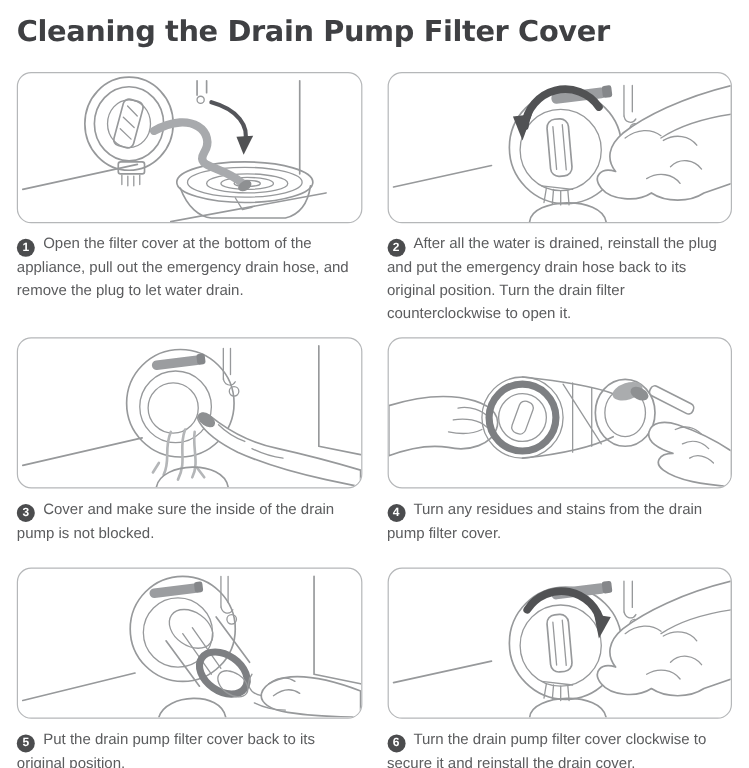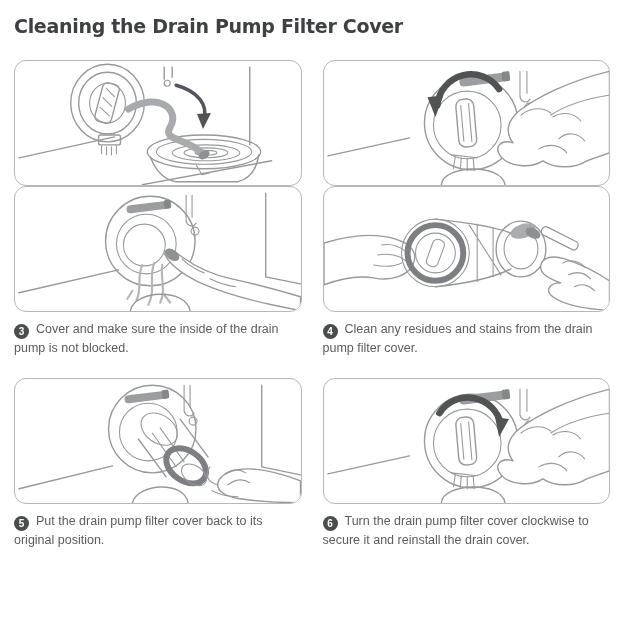--- a/index.html
+++ b/index.html
@@ -1,18 +1,18 @@
 <!DOCTYPE html>
 <html><head>
 <meta charset="utf-8">
 <style>
   html,body{margin:0;padding:0;background:#fff;}
   body{width:624px;height:640px;overflow:hidden;font-family:"Liberation Sans",sans-serif;-webkit-font-smoothing:antialiased;}
   .page{padding:0 14px;}
-  .page-title{margin:14px 0 0 0;font-size:19px;line-height:24px;font-weight:700;color:#3f4043;letter-spacing:-0.3px;font-family:"DejaVu Sans","Liberation Sans",sans-serif;}
+  .page-title{margin:14px 0 0 0;font-size:24px;line-height:24px;font-weight:700;color:#3f4043;letter-spacing:-0.3px;font-family:"DejaVu Sans","Liberation Sans",sans-serif;}
   .grid{display:grid;grid-template-columns:1fr 1fr;column-gap:21px;margin-top:22px;}
   .panel{height:124px;border:1px solid #b5b7b9;border-radius:12px;overflow:hidden;background:#fff;margin:0;}
   .panel svg{display:block;width:100%;height:100%;}
   .caption{margin:8px 0 0 0;font-size:12.5px;line-height:19px;color:#5b5c5e;}
   .cell.r1 .caption{min-height:87px;}
   .cell.r2 .caption{min-height:58px;}
   .badge{display:inline-flex;justify-content:center;align-items:center;width:15px;height:15px;border-radius:50%;background:#4b4c4e;color:#fff;font-size:10px;font-weight:700;vertical-align:-2px;margin-right:7px;}
   
   .art *{fill:none;stroke:#97999b;stroke-width:1.4;stroke-linecap:round;stroke-linejoin:round;}
   .art .thin{stroke-width:1.1;}
@@ -69,20 +69,21 @@
           <g>
             <path class="hose" d="M114 48 C146 30 166 50 156 66 C148 80 170 76 188 92"></path>
             <ellipse cx="190" cy="94" rx="6" ry="4" class="darkfill" transform="rotate(-30 190 94)"></ellipse>
           </g>
           <g>
             <path class="arrow3" d="M162 24 C184 30 194 44 190 58"></path>
             <polygon class="head" points="183,53 197,52 189,68"></polygon>
           </g>
         </svg>
       </figure>
+      <p class="caption"><span class="badge">1</span><span>Open the filter  cover at the bottom of the appliance, pull out the emergency drain hose, and remove the plug to let water drain.</span></p>
     </div>
 
     <div class="cell r1">
       <figure class="panel">
         <svg class="art" viewBox="0 0 287 124" aria-hidden="true">
           <path d="M4 95 L86 77"></path>
           <g>
             <circle cx="148" cy="62" r="47"></circle>
             <circle cx="144" cy="64" r="34" class="thin"></circle>
             <path d="M197 10 V36 M204 10 V32 M197 34 c0 7 7 9 10 4" class="thin"></path>
@@ -101,20 +102,21 @@
             <path class="arrow" d="M176 28 A34 34 0 0 0 114 44"></path>
             <polygon class="head" points="104,36 120,34 112,56"></polygon>
           </g>
           <g>
             <path class="white" d="M287 10 C246 20 214 36 196 50 C184 60 182 72 190 82 C178 78 170 86 178 96 C186 106 208 108 220 100 C232 108 252 108 264 100 L287 92 Z"></path>
             <path d="M198 54 C208 46 220 46 228 52 M230 56 C240 50 252 52 258 60 M236 78 C244 70 256 72 262 80 M216 88 C226 82 238 84 244 92 M287 34 C260 38 240 46 228 54" class="thin"></path>
           </g>
           <path d="M118 124 C120 104 178 102 182 124"></path>
         </svg>
       </figure>
+      <p class="caption"><span class="badge">2</span><span>After all the water is drained, reinstall the plug and put the emergency drain hose back to its original position. Turn the drain filter counterclockwise to open it.</span></p>
     </div>
 
     <div class="cell r2">
       <figure class="panel">
         <svg class="art" viewBox="0 0 287 124" aria-hidden="true">
           <path d="M4 106 L104 83 M252 6 V90 M252 90 L287 97"></path>
           <g>
             <circle cx="136" cy="54" r="45"></circle>
             <circle cx="132" cy="57" r="30" class="thin"></circle>
             <circle cx="130" cy="58" r="21" class="thin"></circle>
@@ -165,21 +167,21 @@
           <g>
             <ellipse cx="210" cy="46" rx="8" ry="5" class="darkfill" transform="rotate(27 210 46)"></ellipse>
             <rect x="214" y="46" width="40" height="9" rx="4" class="white" transform="rotate(27 234 57)"></rect>
           </g>
           <g>
             <path class="white" d="M287 124 V94 C272 84 254 76 242 72 C230 68 220 70 218 78 C216 86 226 92 238 96 C226 96 222 104 230 110 C242 119 264 122 287 124 Z"></path>
             <path d="M240 76 C248 72 256 74 262 80 M246 88 C254 84 262 86 268 92 M252 100 C258 96 266 98 272 104" class="thin"></path>
           </g>
         </svg>
       </figure>
-      <p class="caption"><span class="badge">4</span><span>Clean any residues and stains from the drain pump filter cover.</span></p>
+      <p class="caption"><span class="badge">4</span><span>Turn any residues and stains from the drain pump filter cover.</span></p>
     </div>
 
     <div class="cell r3">
       <figure class="panel">
         <svg class="art" viewBox="0 0 287 124" aria-hidden="true">
           <path d="M4 110 L98 87 M248 6 V88 M248 88 L287 96"></path>
           <g>
             <circle cx="138" cy="50" r="44"></circle>
             <circle cx="134" cy="53" r="29" class="thin"></circle>
             <path d="M170 6 V32 M176 6 V28 M170 30 c0 7 7 9 10 4" class="thin"></path>

